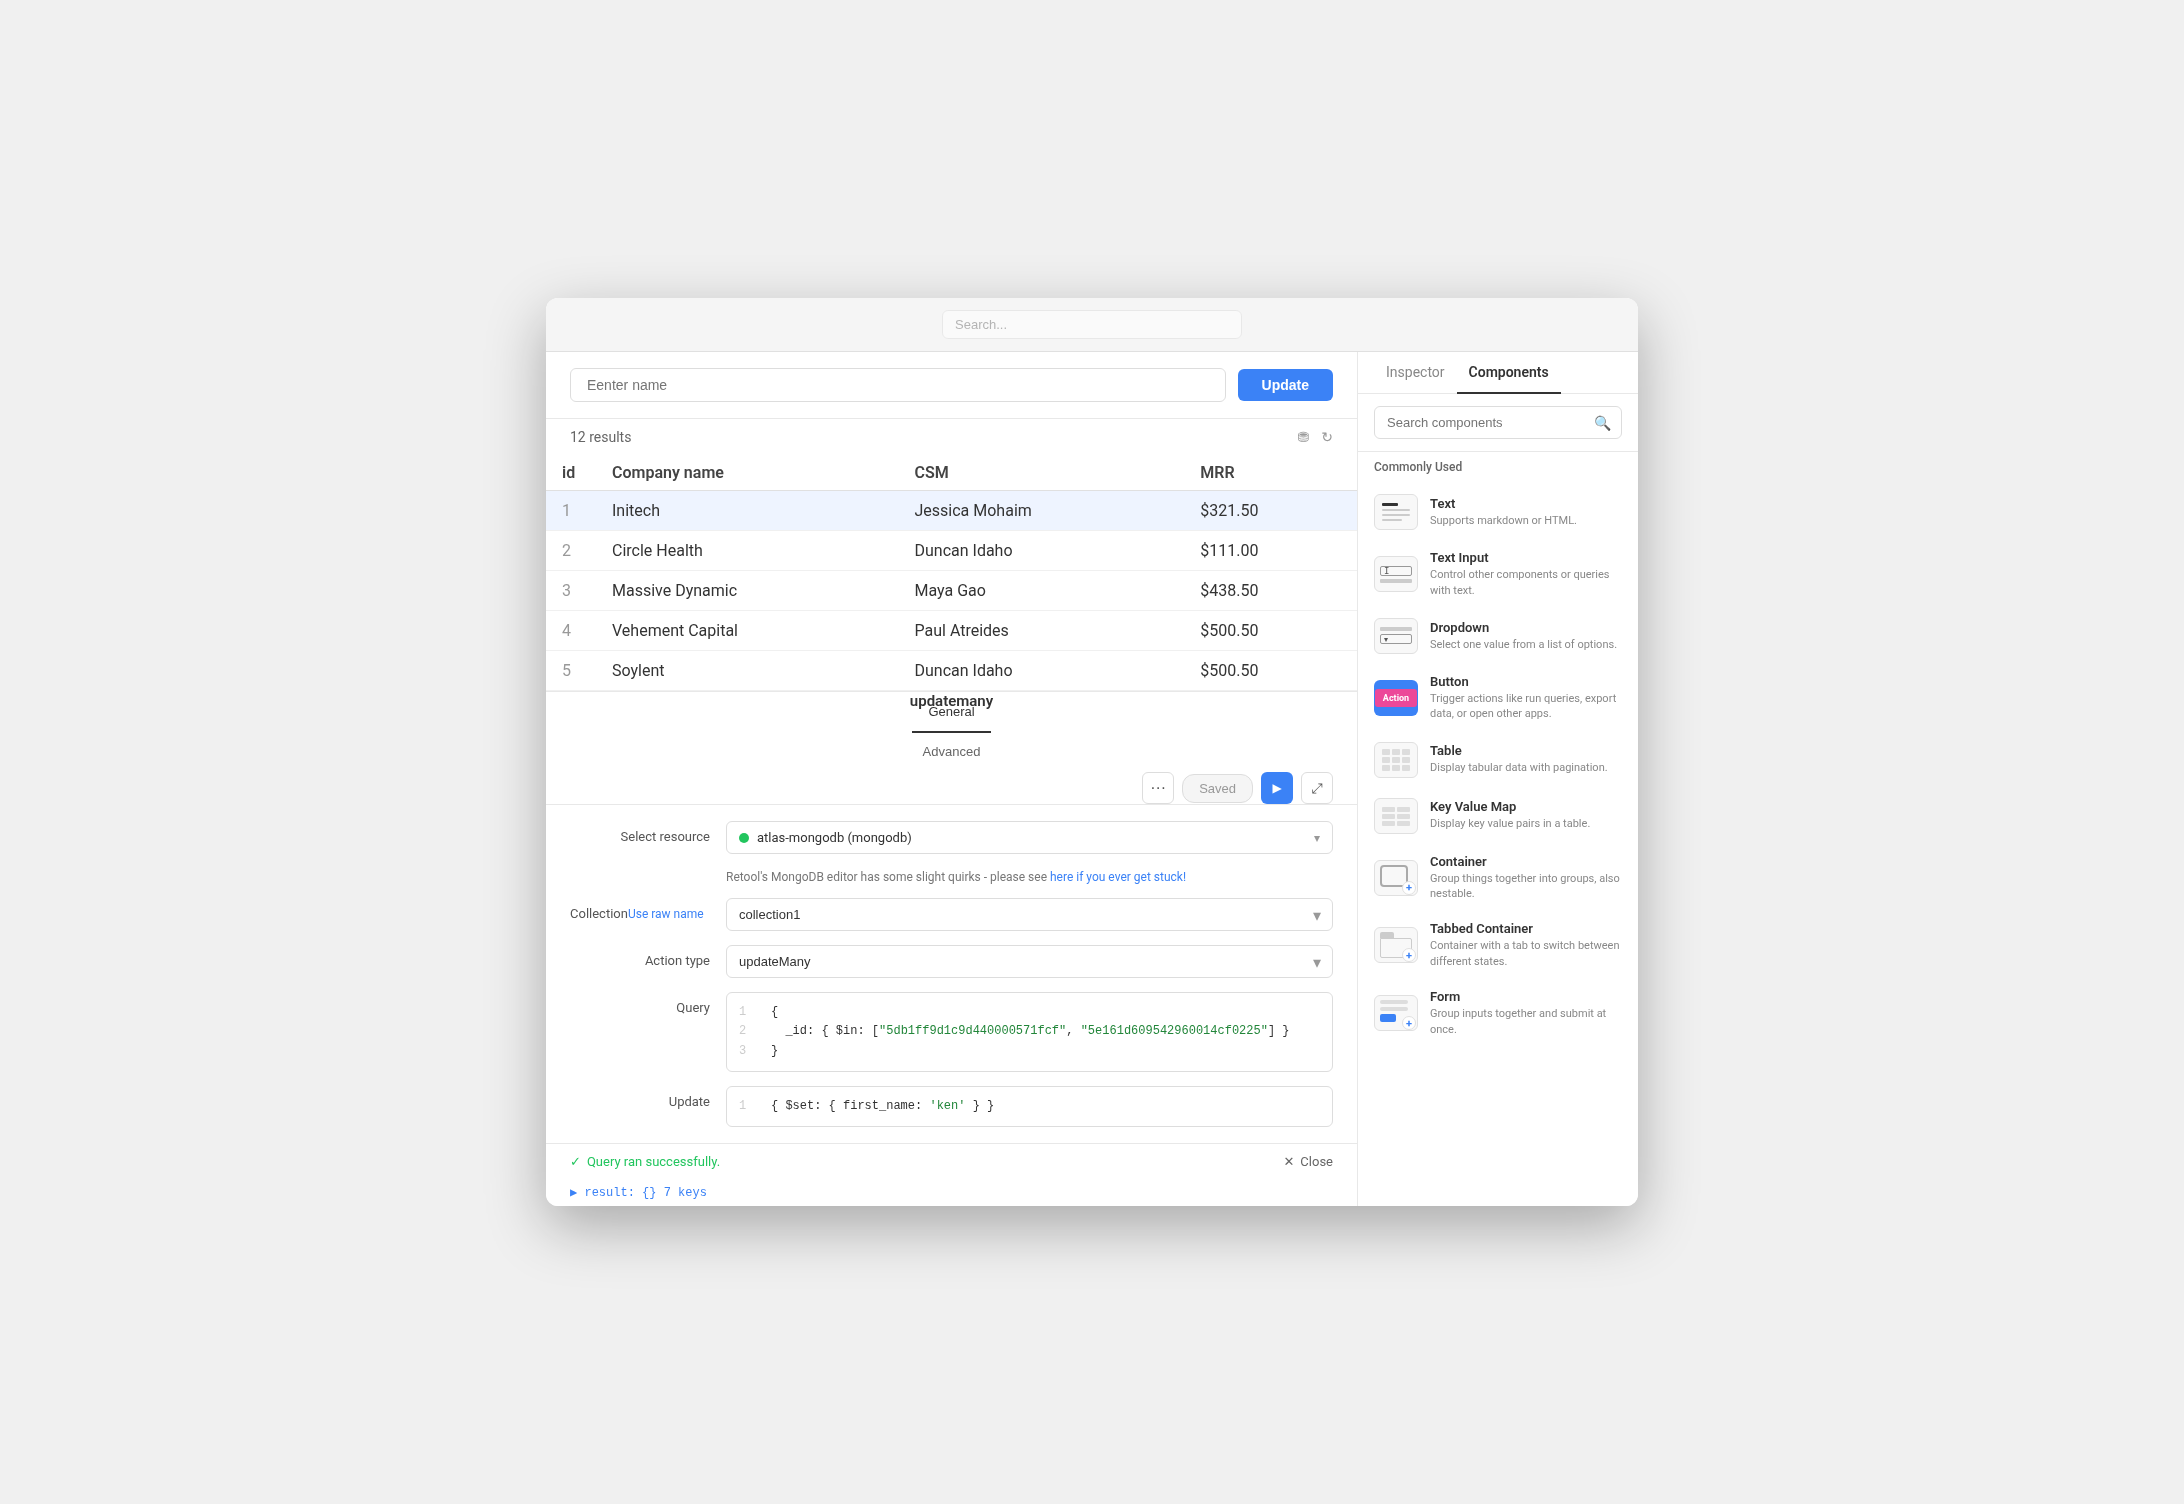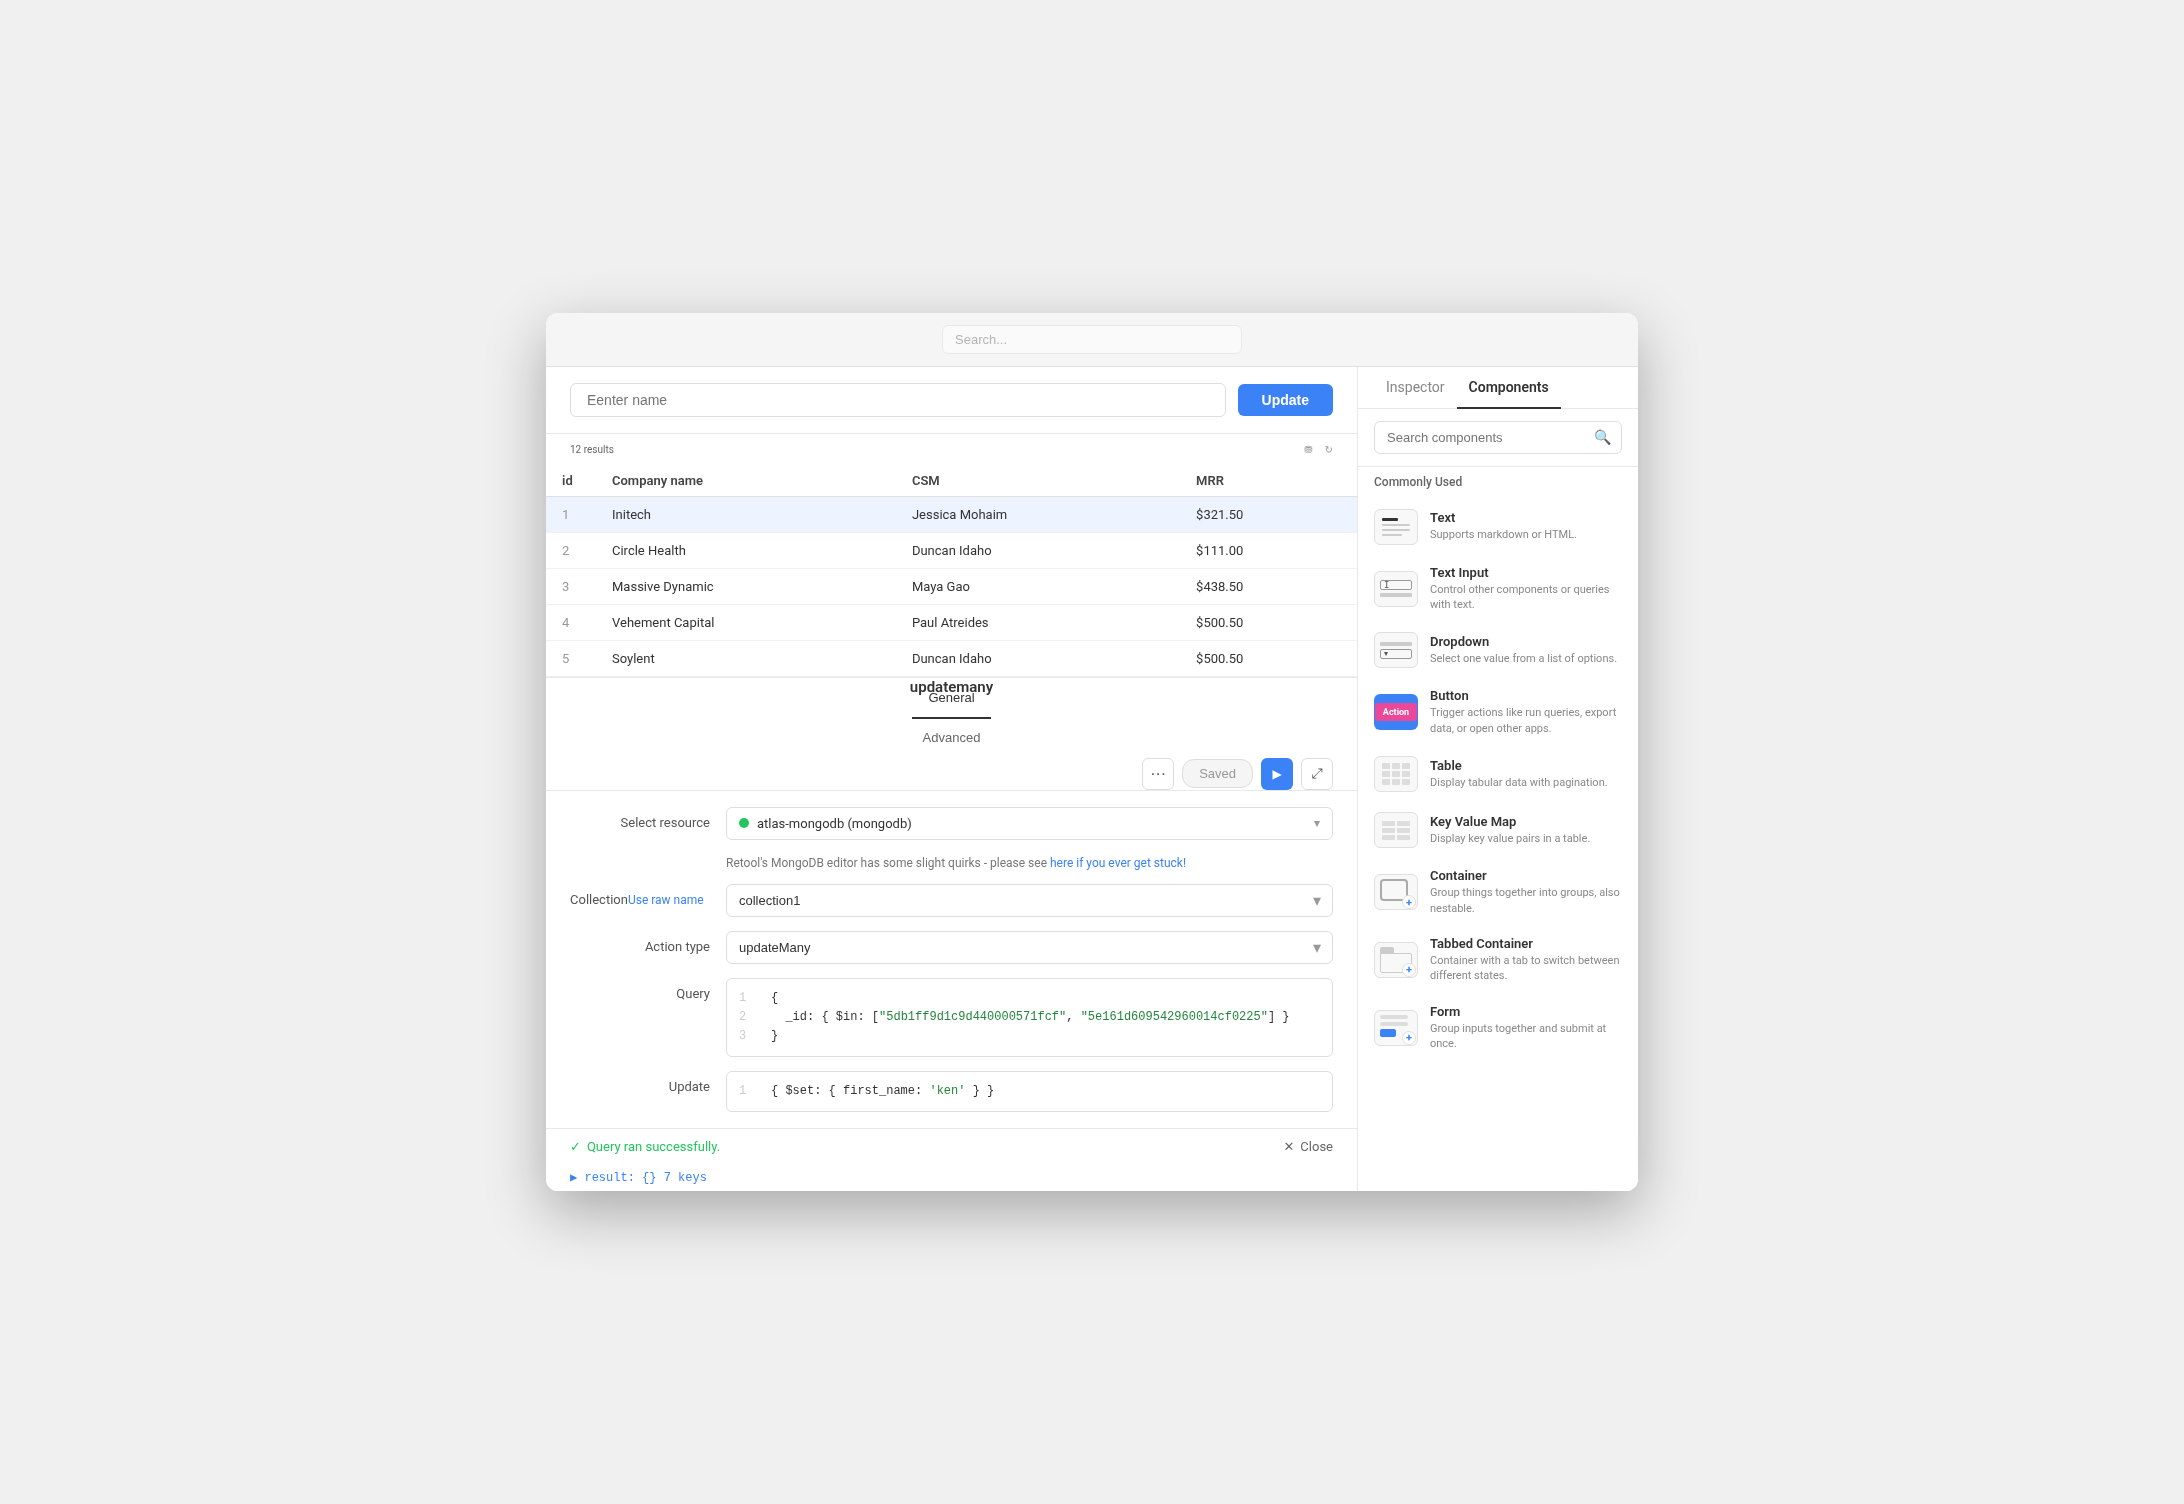--- a/index.html
+++ b/index.html
@@ -76,36 +76,36 @@
       border-radius: 6px;
       font-size: 14px;
       font-weight: 600;
       cursor: pointer;
     }
     .results-bar {
       padding: 10px 24px;
       display: flex;
       align-items: center;
       justify-content: space-between;
-      font-size: 10px;
+      font-size: 14px;
       color: #666;
     }
     .results-bar-icons {
       display: flex;
       gap: 12px;
       color: #999;
     }
     .table-container {
       overflow: auto;
       border-bottom: 1px solid #e8e8e8;
     }
     table {
       width: 100%;
       border-collapse: collapse;
-      font-size: 13px;
+      font-size: 16px;
     }
     table thead th {
       text-align: left;
       padding: 8px 16px;
       border-bottom: 1px solid #e0e0e0;
       color: #444;
       font-weight: 600;
       background: #fff;
     }
     table tbody tr {

